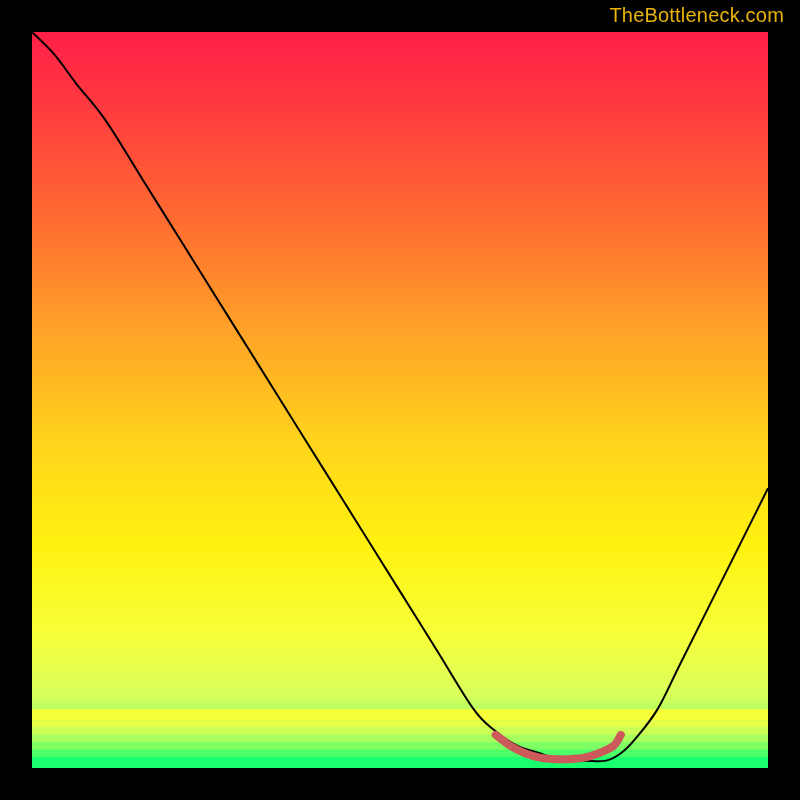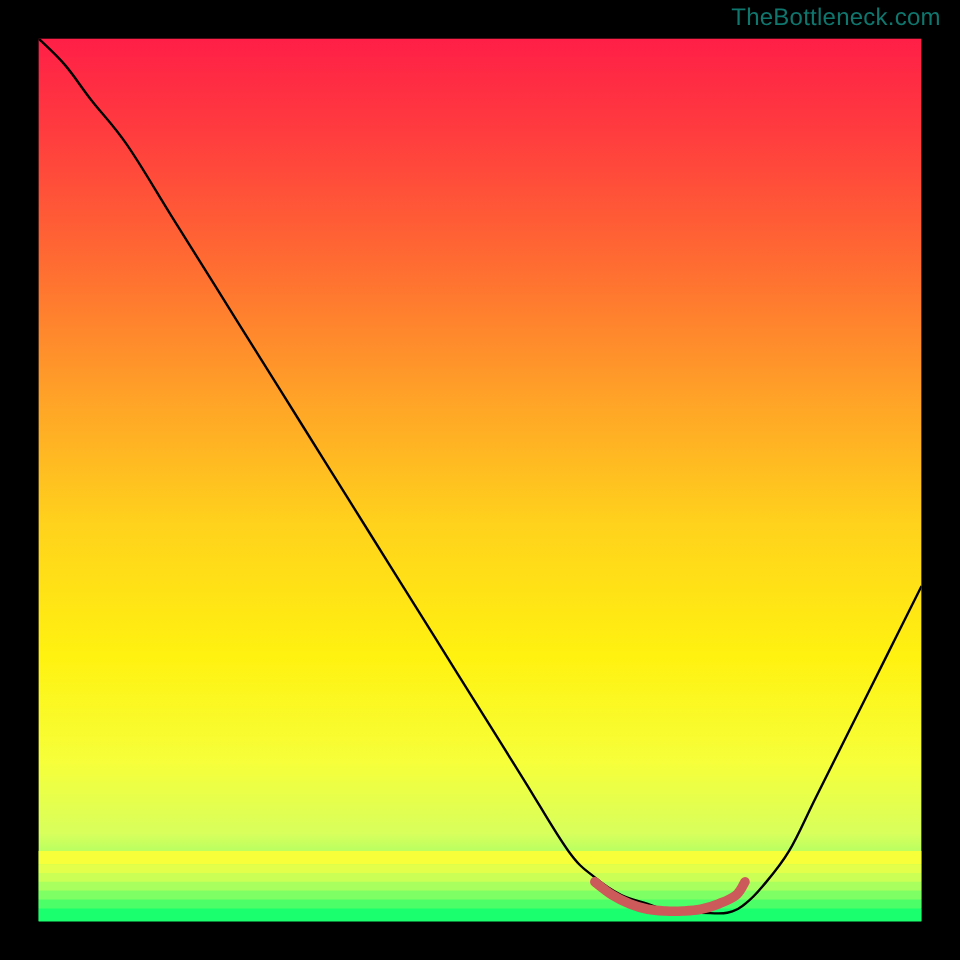--- a/index.html
+++ b/index.html
@@ -13,21 +13,21 @@
   }
   .container {
     position: relative;
     width: 800px;
     height: 800px;
   }
   .watermark {
     position: absolute;
     top: 4px;
     right: 16px;
-    color: #0f766e;
+    color: #eab308;
     font-size: 20px;
     font-weight: 500;
     letter-spacing: 0.2px;
     user-select: none;
   }
   .plot-area {
     position: absolute;
     left: 32px;
     top: 32px;
     width: 736px;

